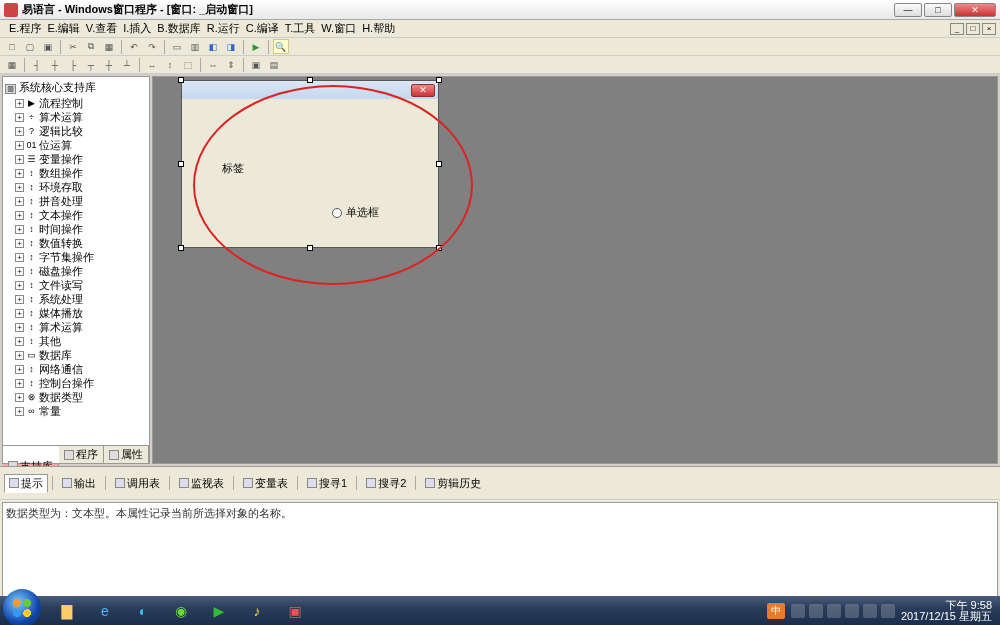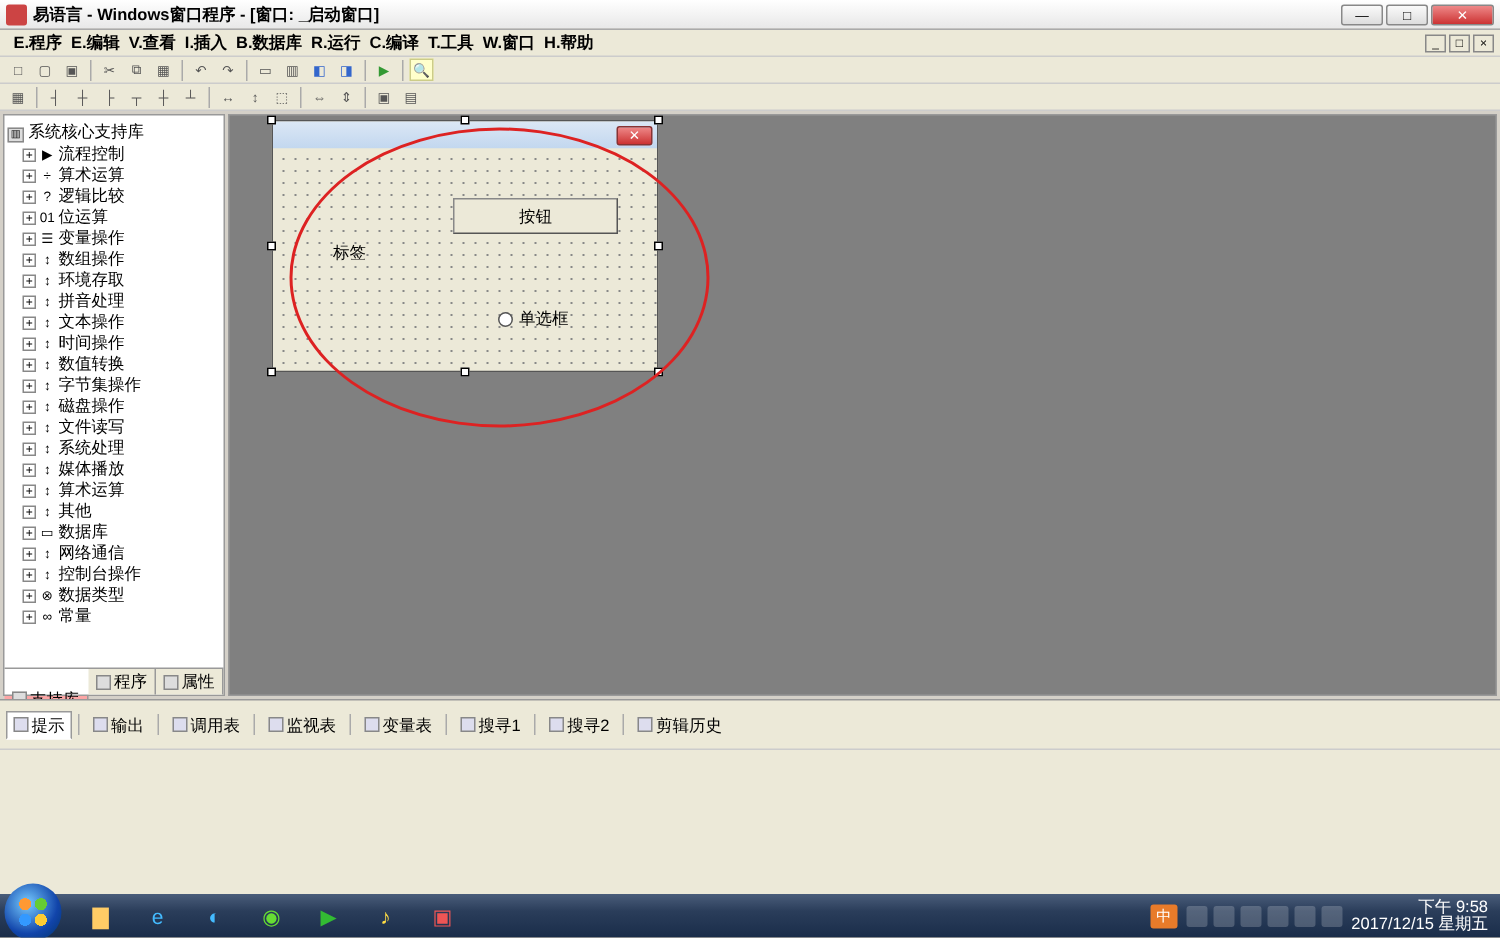--- a/index.html
+++ b/index.html
@@ -8,21 +8,21 @@
 
 .titlebar { height:20px; background:linear-gradient(#fff,#e8e8e8); border-bottom:1px solid #aaa; display:flex; align-items:center; padding:0 4px; }
 .titlebar .icon-app { width:14px; height:14px; background:#c44; border-radius:2px; margin-right:4px; }
 .titlebar .title-text { flex:1; font-size:11px;font-weight:bold; }
 .titlebar .winbtns { display:flex; gap:2px; }
 .titlebar .wbtn { width:28px; height:14px; border:1px solid #888; background:linear-gradient(#fafafa,#ddd); display:flex; align-items:center; justify-content:center; font-size:9px; border-radius:2px; }
 .titlebar .wbtn.close { background:linear-gradient(#e88,#c33); color:#fff; width:42px; }
 
 
 .menubar { height:18px; background:#ece9d8; display:flex; align-items:center; padding:0 6px; border-bottom:1px solid #ccc; position:relative; }
-.menubar span { padding:4px 3px; cursor:default;font-weight:bold; }
+.menubar span { padding:4px 3px; cursor:default; }
 .menubar .right-ctrls { position:absolute; right:4px; display:flex; gap:2px; }
 .menubar .right-ctrls div { width:14px; height:12px; border:1px solid #888; background:#ece9d8; font-size:8px; display:flex; align-items:center; justify-content:center; }
 
 
 .toolbar { height:18px; background:#ece9d8; border-bottom:1px solid #ccc; display:flex; align-items:center; padding:0 4px; gap:2px; }
 .tbtn { width:16px; height:15px; border:1px solid #ece9d8; display:flex; align-items:center; justify-content:center; font-size:9px; color:#555; }
 .tsep { width:1px; height:14px; background:#aaa; margin:0 2px; }
 .tbtn.blue { color:#36c; }
 .tbtn.green { color:#393; }
 
@@ -295,21 +295,20 @@
   </div>
 
   <div class="canvas">
     <div class="form-design">
       <div class="form-frame">
         <div class="form-titlebar">
           <div class="form-close">✕</div>
         </div>
         <div class="form-body">
           <div class="dlabel">标签</div>
-          <div class="dbutton">按钮</div>
           <div class="dradio">
             <div class="rdot"></div>
             <span>单选框</span>
           </div>
         </div>
       </div>
       <div class="handles">
         <div style="left:-3px;top:-3px"></div>
           <div style="left:50%;top:-3px;margin-left:-3px"></div>
           <div style="right:-3px;top:-3px"></div>
@@ -359,20 +358,21 @@
     <div class="btab">
         <span class="bicon"></span>
         <span>搜寻2</span>
       </div>
     <div class="bsep"></div>
     <div class="btab">
         <span class="bicon"></span>
         <span>剪辑历史</span>
       </div>
   </div>
+  <div class="bottom-content">数据类型为：文本型。本属性记录当前所选择对象的名称。</div>
 </div>
 
 <div class="taskbar">
   <div class="start"></div>
   <div class="task-icons">
     <div class="ticn" style="color:#fc6">▇</div>
     <div class="ticn" style="color:#4bf">e</div>
     <div class="ticn" style="color:#4bf">◐</div>
     <div class="ticn" style="color:#6d3">◉</div>
     <div class="ticn" style="color:#3b3">▶</div>

